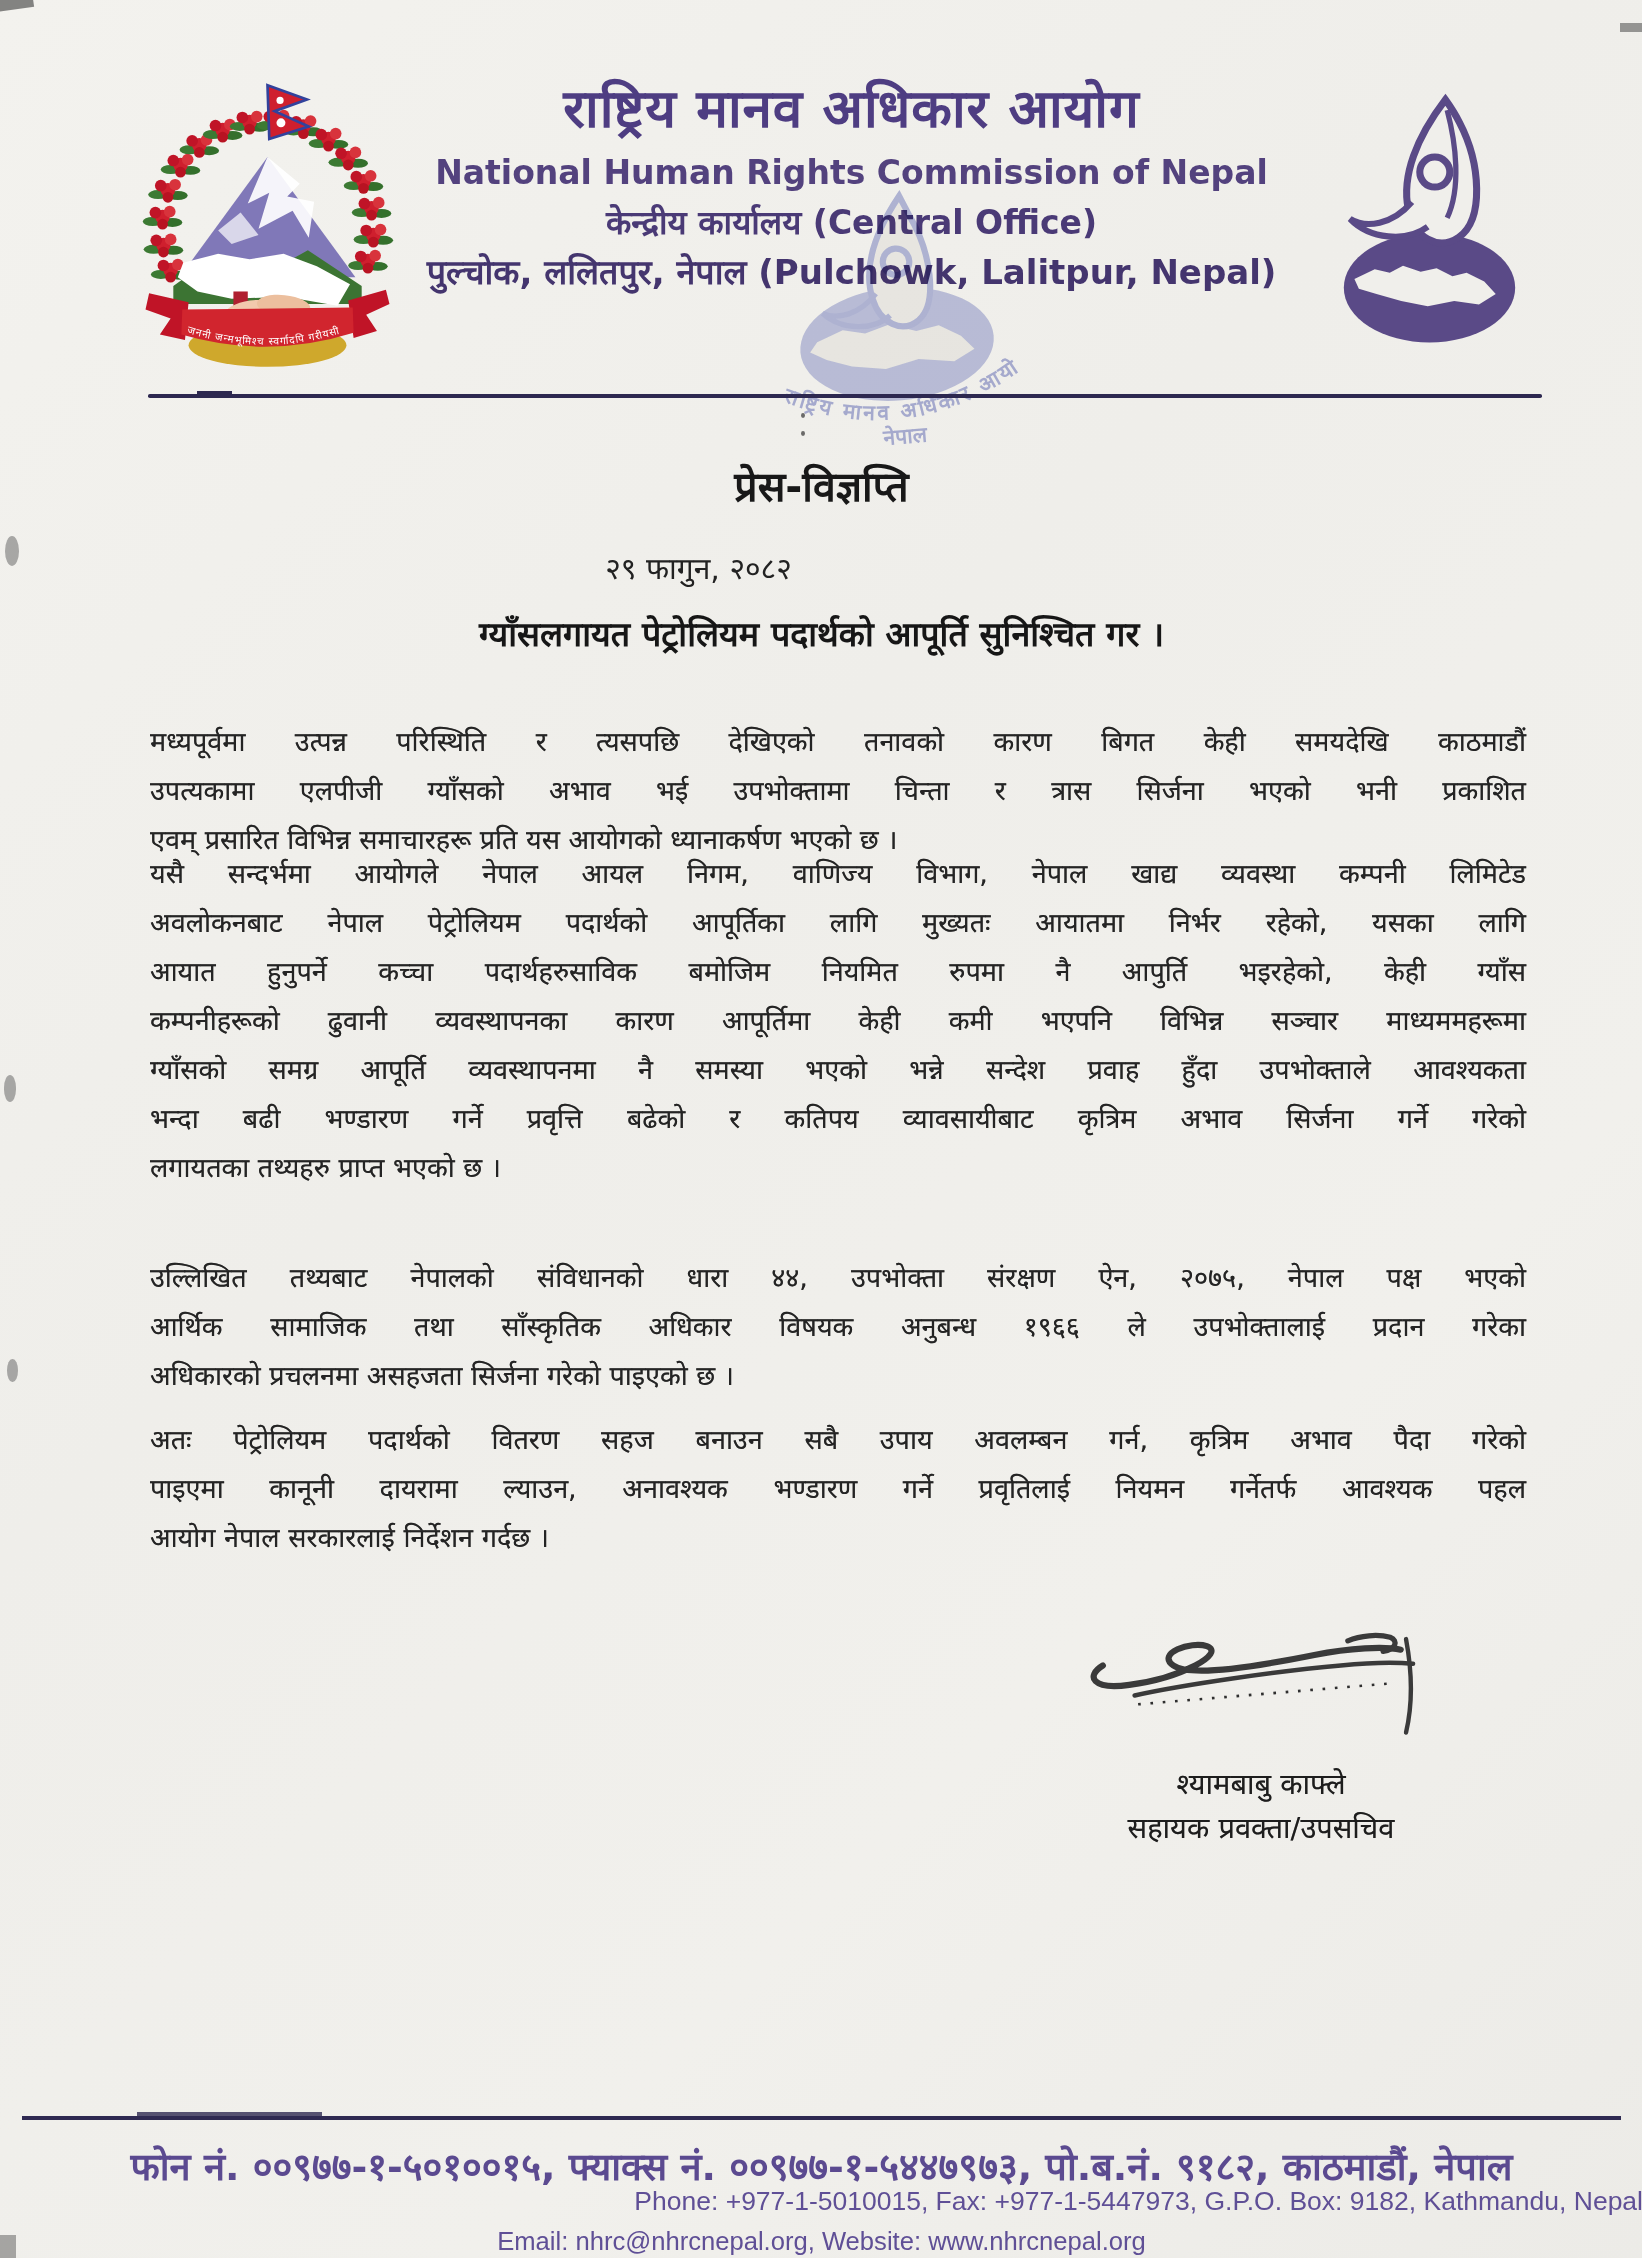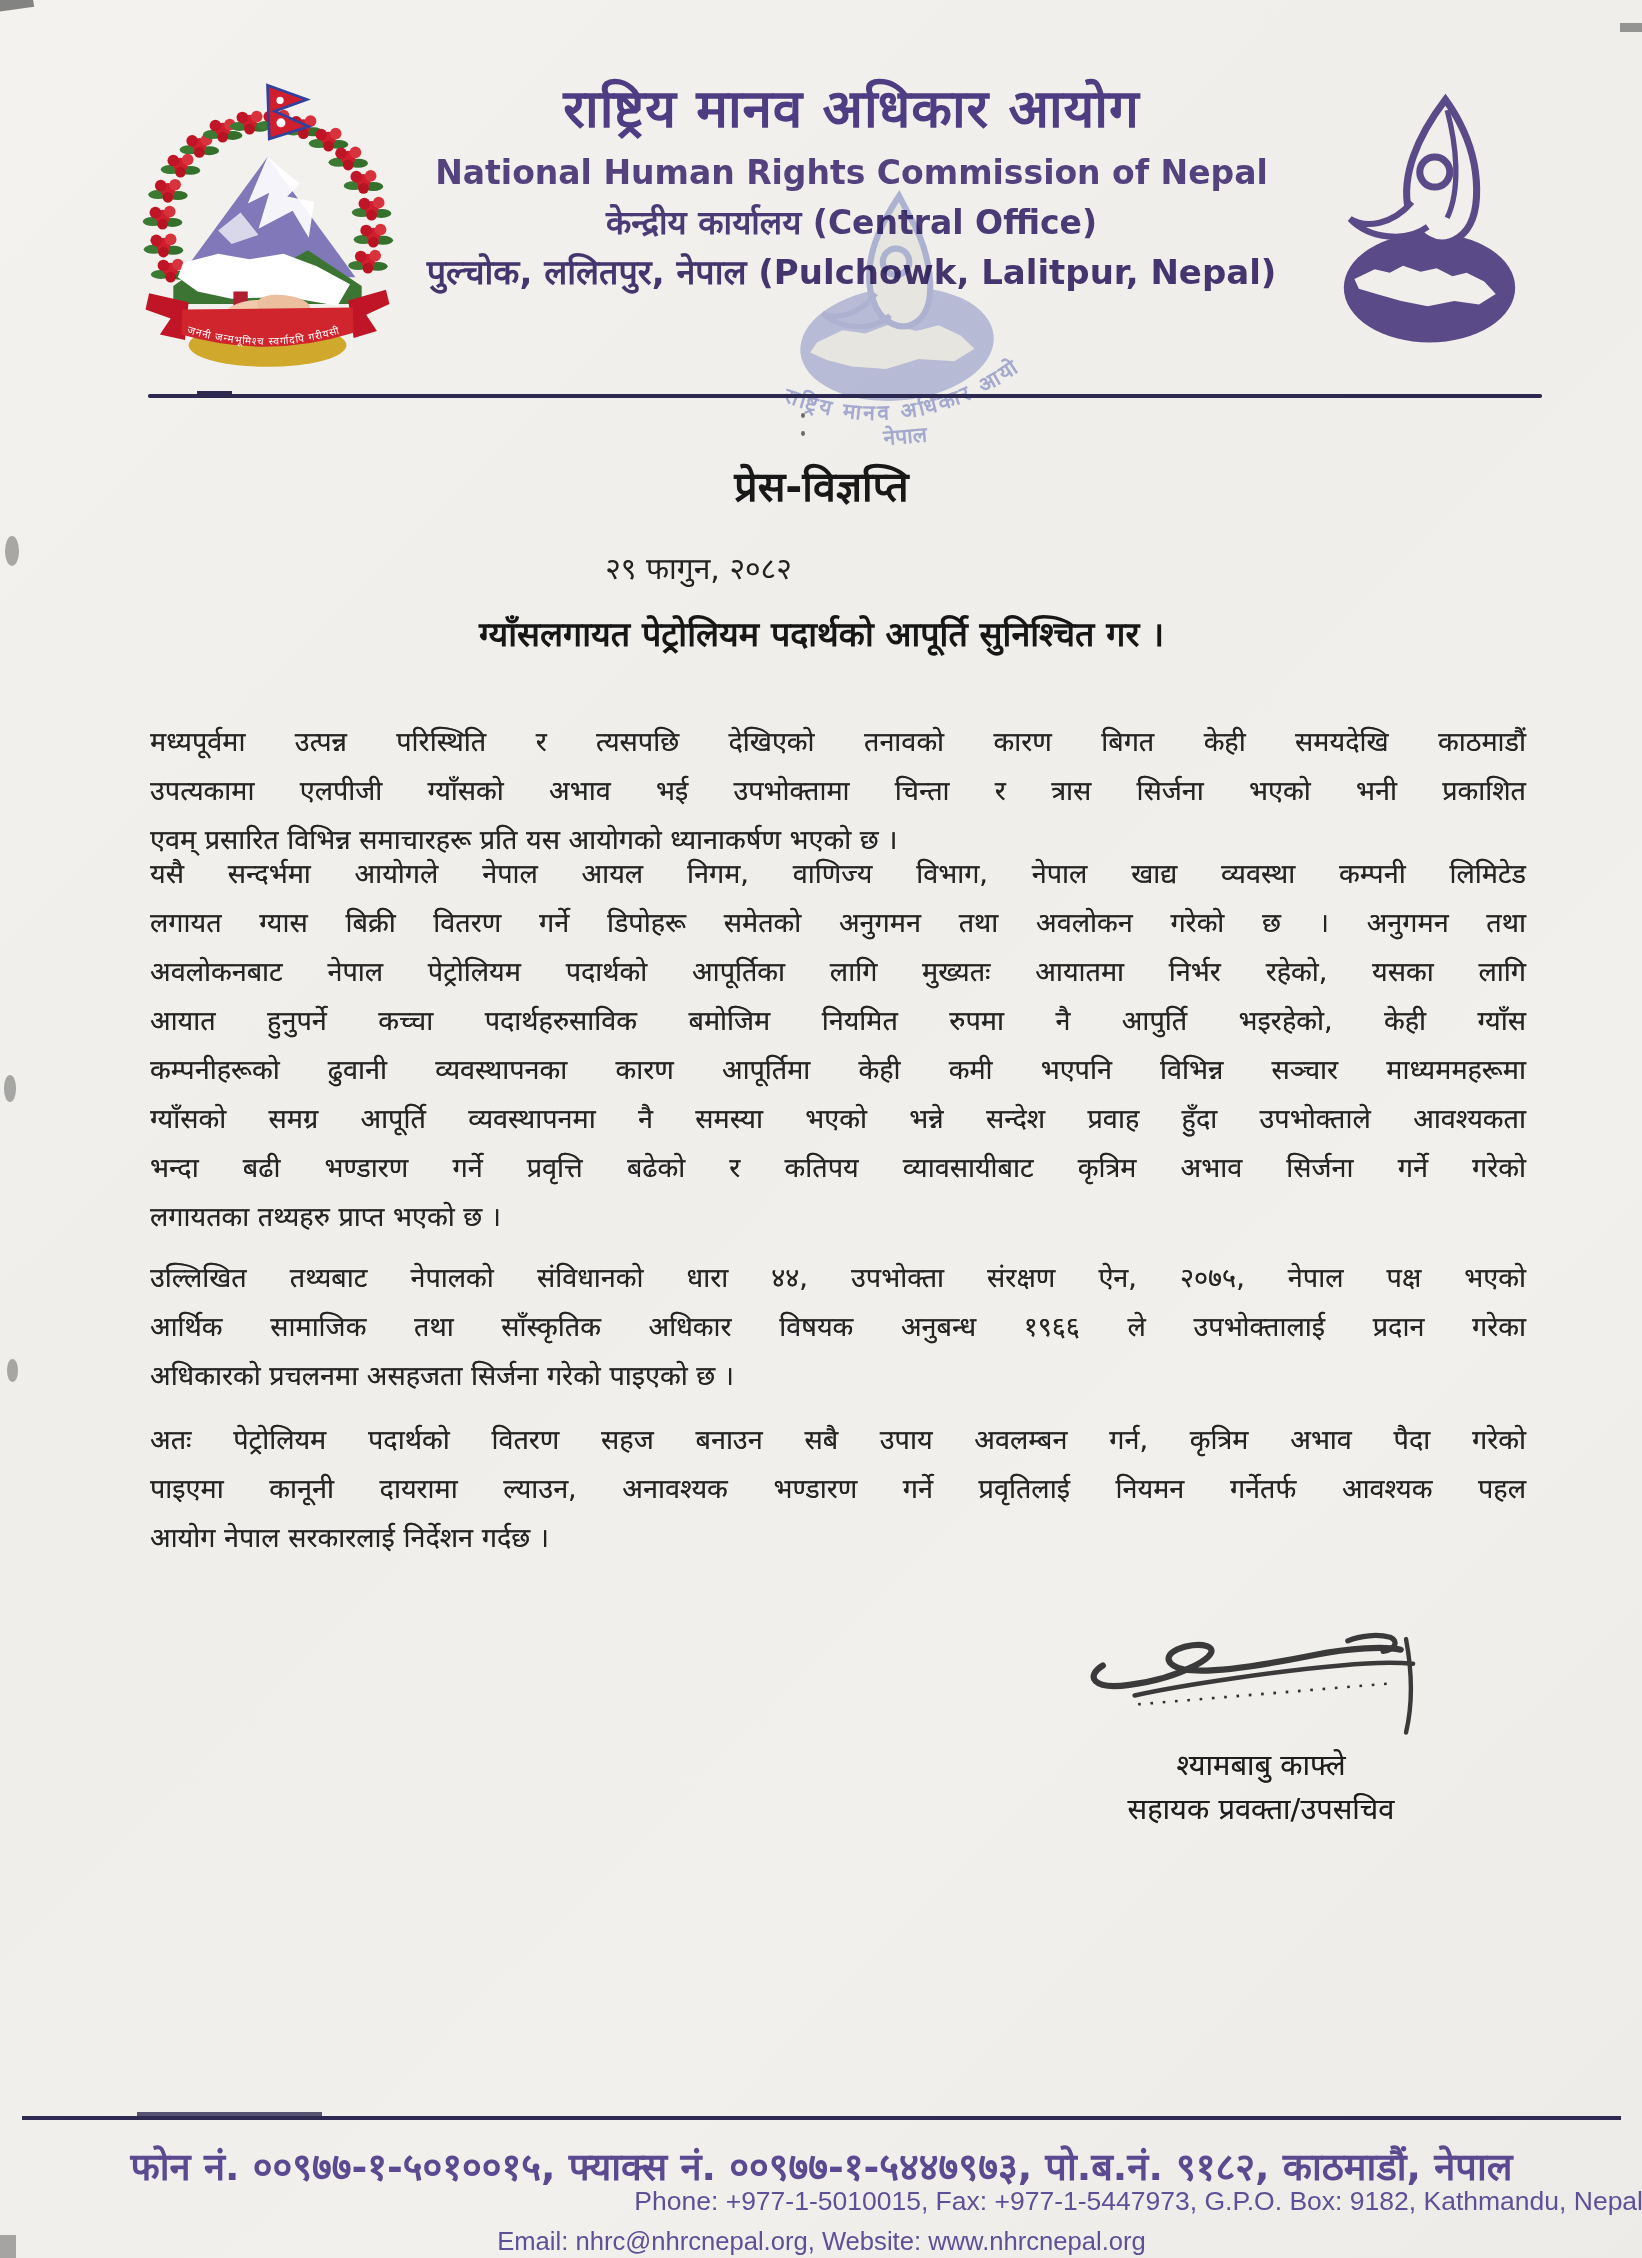--- a/index.html
+++ b/index.html
@@ -36,21 +36,21 @@
 
   .para{position:absolute;left:150px;width:1376px;color:#242424;font-size:27px;}
   .para .line{line-height:49px;text-align:justify;text-align-last:justify;
               text-shadow:0 0 0.5px rgba(20,20,20,.55);}
   .para .line.last{text-align-last:left;}
   #p1{top:717px;} #p2{top:849px;} #p3{top:1253px;} #p4{top:1415px;}
 
   
   .sig-block{position:absolute;left:1023px;top:1623px;width:476px;text-align:center;}
   .sig-art{width:423px;height:115px;margin:0 auto;}
-  .sig-name{font-size:29px;color:#1d1d1d;line-height:44px;margin-top:2px;
+  .sig-name{font-size:29px;color:#1d1d1d;line-height:44px;margin-top:21px;
             text-shadow:0 0 0.5px rgba(20,20,20,.5);}
   .sig-title{font-size:29px;color:#1d1d1d;line-height:44px;
              text-shadow:0 0 0.5px rgba(20,20,20,.5);}
 
   
   .f-rule{position:absolute;left:22px;top:2116px;width:1599px;height:3.5px;background:#2f2a52;}
   .f-rule:after{content:"";position:absolute;left:115px;top:-4.4px;width:185px;height:4.4px;background:#2f2a52;opacity:.8;}
   .f-np{position:absolute;left:0;top:2139px;width:1643px;text-align:center;
         font-size:38px;font-weight:bold;color:#5b4a90;}
   .f-en{position:absolute;left:0;top:2186px;width:1643px;text-align:right;
@@ -183,21 +183,20 @@
   <div class="headline">ग्याँसलगायत पेट्रोलियम पदार्थको आपूर्ति सुनिश्चित गर ।</div>
 
   <div class="para" id="p1">
     <div class="line">मध्यपूर्वमा उत्पन्न परिस्थिति र त्यसपछि देखिएको तनावको कारण बिगत केही समयदेखि काठमाडौं</div>
     <div class="line">उपत्यकामा एलपीजी ग्याँसको अभाव भई उपभोक्तामा चिन्ता र त्रास सिर्जना भएको भनी प्रकाशित</div>
     <div class="line last">एवम् प्रसारित विभिन्न समाचारहरू प्रति यस आयोगको ध्यानाकर्षण भएको छ ।</div>
   </div>
 
   <div class="para" id="p2">
     <div class="line">यसै सन्दर्भमा आयोगले नेपाल आयल निगम, वाणिज्य विभाग, नेपाल खाद्य व्यवस्था कम्पनी लिमिटेड</div>
-    <div class="line">लगायत ग्यास बिक्री वितरण गर्ने डिपोहरू समेतको अनुगमन तथा अवलोकन गरेको छ । अनुगमन तथा</div>
     <div class="line">अवलोकनबाट नेपाल पेट्रोलियम पदार्थको आपूर्तिका लागि मुख्यतः आयातमा निर्भर रहेको, यसका लागि</div>
     <div class="line">आयात हुनुपर्ने कच्चा पदार्थहरुसाविक बमोजिम नियमित रुपमा नै आपुर्ति भइरहेको, केही ग्याँस</div>
     <div class="line">कम्पनीहरूको ढुवानी व्यवस्थापनका कारण आपूर्तिमा केही कमी भएपनि विभिन्न सञ्चार माध्यममहरूमा</div>
     <div class="line">ग्याँसको समग्र आपूर्ति व्यवस्थापनमा नै समस्या भएको भन्ने सन्देश प्रवाह हुँदा उपभोक्ताले आवश्यकता</div>
     <div class="line">भन्दा बढी भण्डारण गर्ने प्रवृत्ति बढेको र कतिपय व्यावसायीबाट कृत्रिम अभाव सिर्जना गर्ने गरेको</div>
     <div class="line last">लगायतका तथ्यहरु प्राप्त भएको छ ।</div>
   </div>
 
   <div class="para" id="p3">
     <div class="line">उल्लिखित तथ्यबाट नेपालको संविधानको धारा ४४, उपभोक्ता संरक्षण ऐन, २०७५, नेपाल पक्ष भएको</div>

